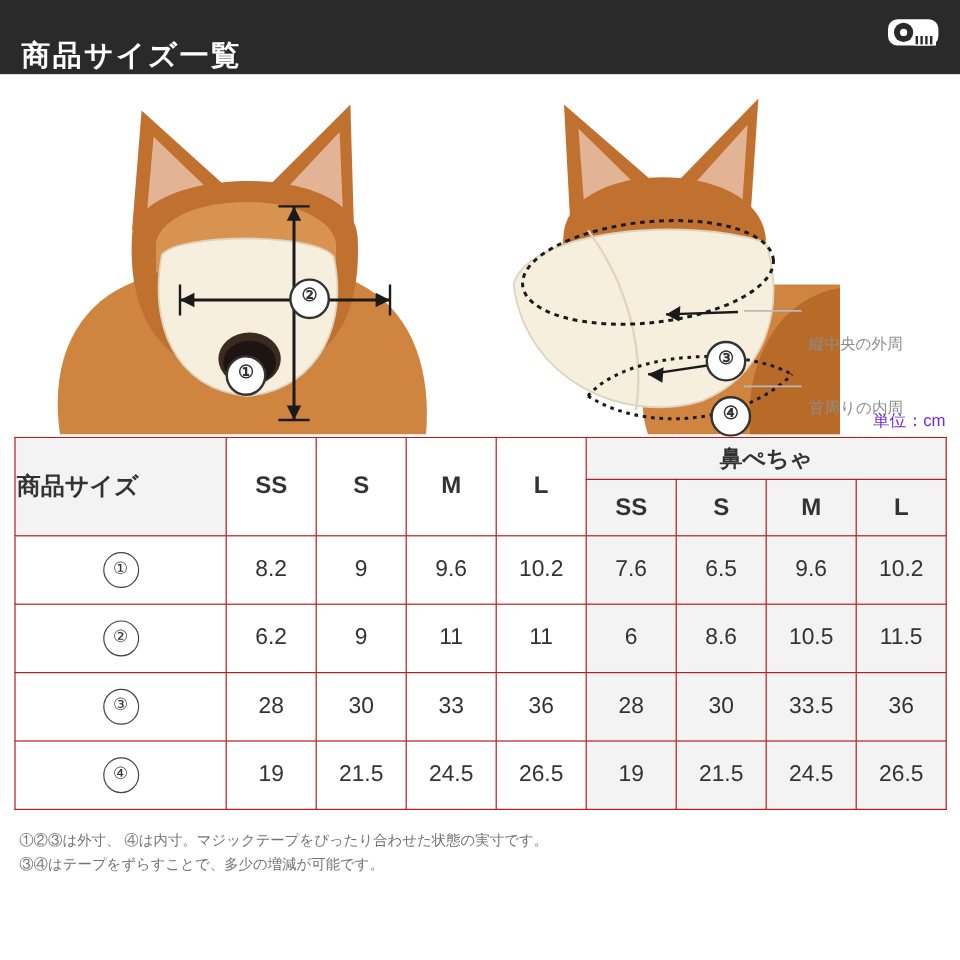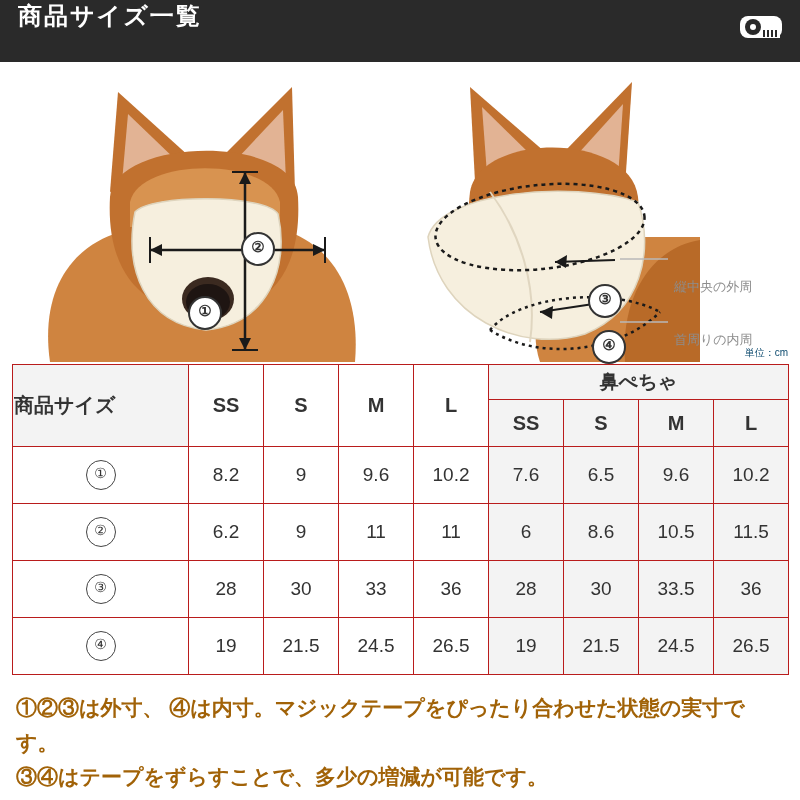--- a/index.html
+++ b/index.html
@@ -19,21 +19,21 @@
     width: 800px;
     height: 800px;
   }
 
   
   .header {
     position: relative;
     height: 62px;
     background: #2a2a2a;
     display: flex;
-    align-items: flex-start;
+    align-items: flex-end;
   }
   .header-title {
     color: #ffffff;
     font-size: 24px;
     font-weight: bold;
     letter-spacing: 2px;
     margin-left: 18px;
   }
   .header-logo {
     position: absolute;
@@ -83,22 +83,22 @@
     color: #8d8d8d;
     white-space: nowrap;
     z-index: 6;
     margin-top: 34px;
   }
 
   .unit {
     position: absolute;
     right: 12px;
     bottom: 4px;
-    font-size: 10px;
-    color: #0c4a6e;
+    font-size: 14px;
+    color: #6d28d9;
   }
 
   
   .tbl-wrap {
     padding: 0 12px;
   }
   table.size-table {
     width: 776px;
     border-collapse: collapse;
     table-layout: fixed;
@@ -142,24 +142,23 @@
     border: 1.5px solid #444444;
     font-size: 14px;
     color: #333333;
     text-align: center;
   }
   td.marker-cell { text-align: center; }
 
   
   .notes {
     padding: 16px 16px 0 16px;
-    font-size: 21px;
+    font-size: 12px;
     line-height: 1.65;
-    color: #a16207;
-    font-weight: bold;
+    color: #737373;
   }
 </style>
 </head>
 <body>
 
 <div class="page">
 
   <div class="header">
     <div class="header-title">商品サイズ一覧</div>
     <div class="header-logo">

